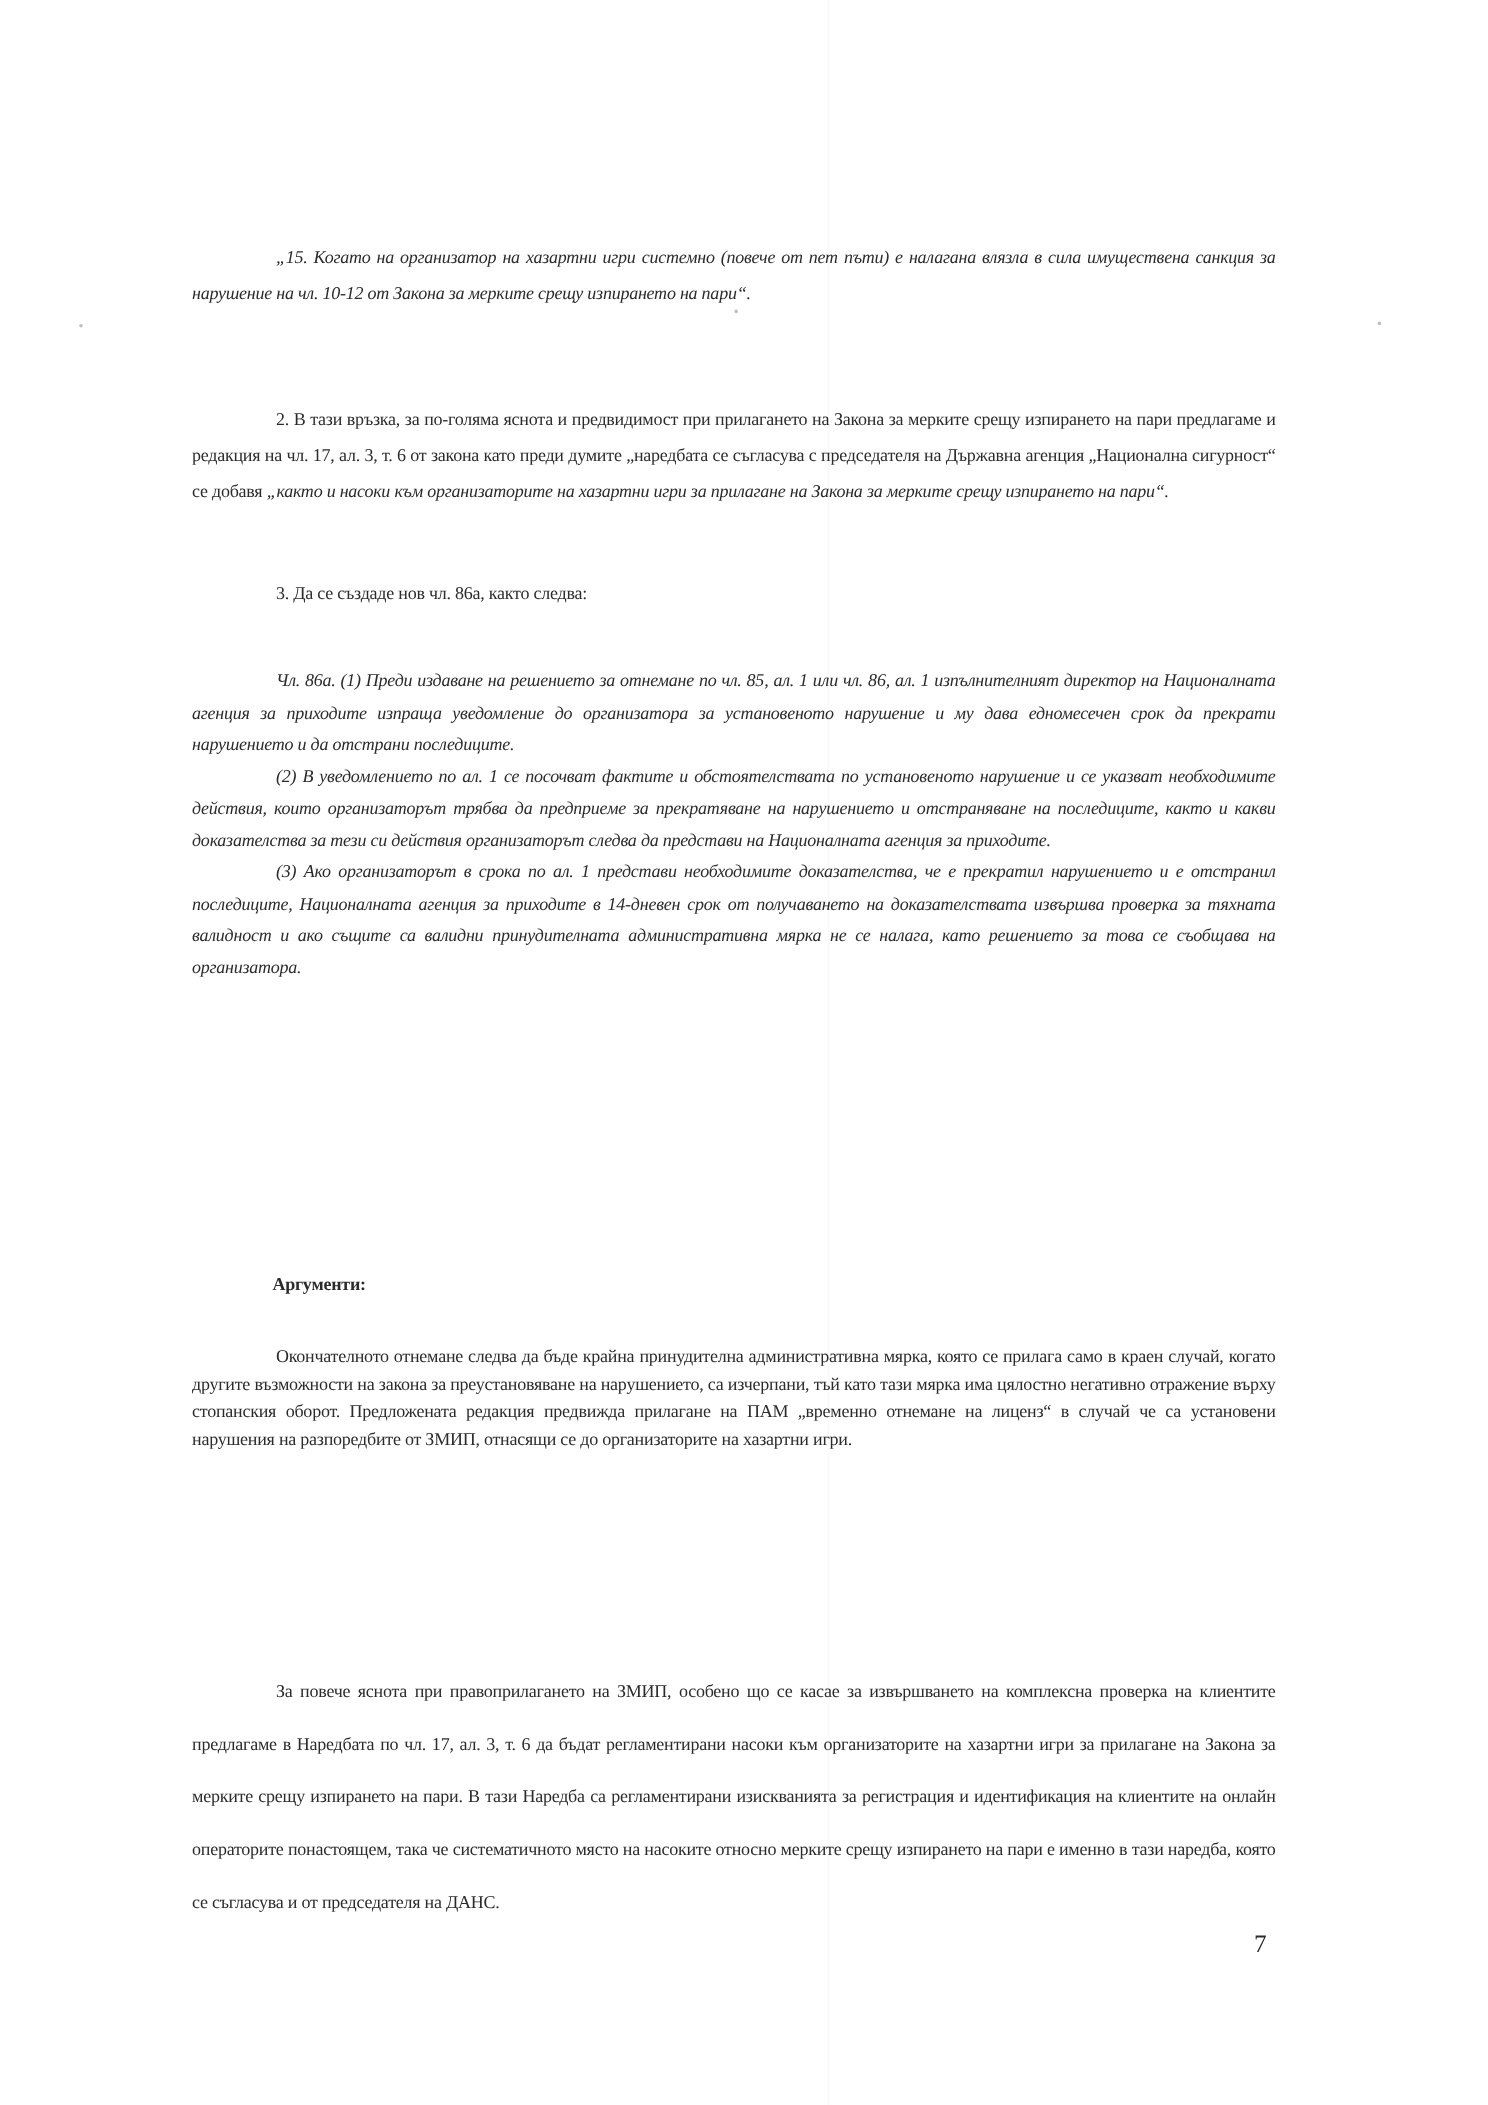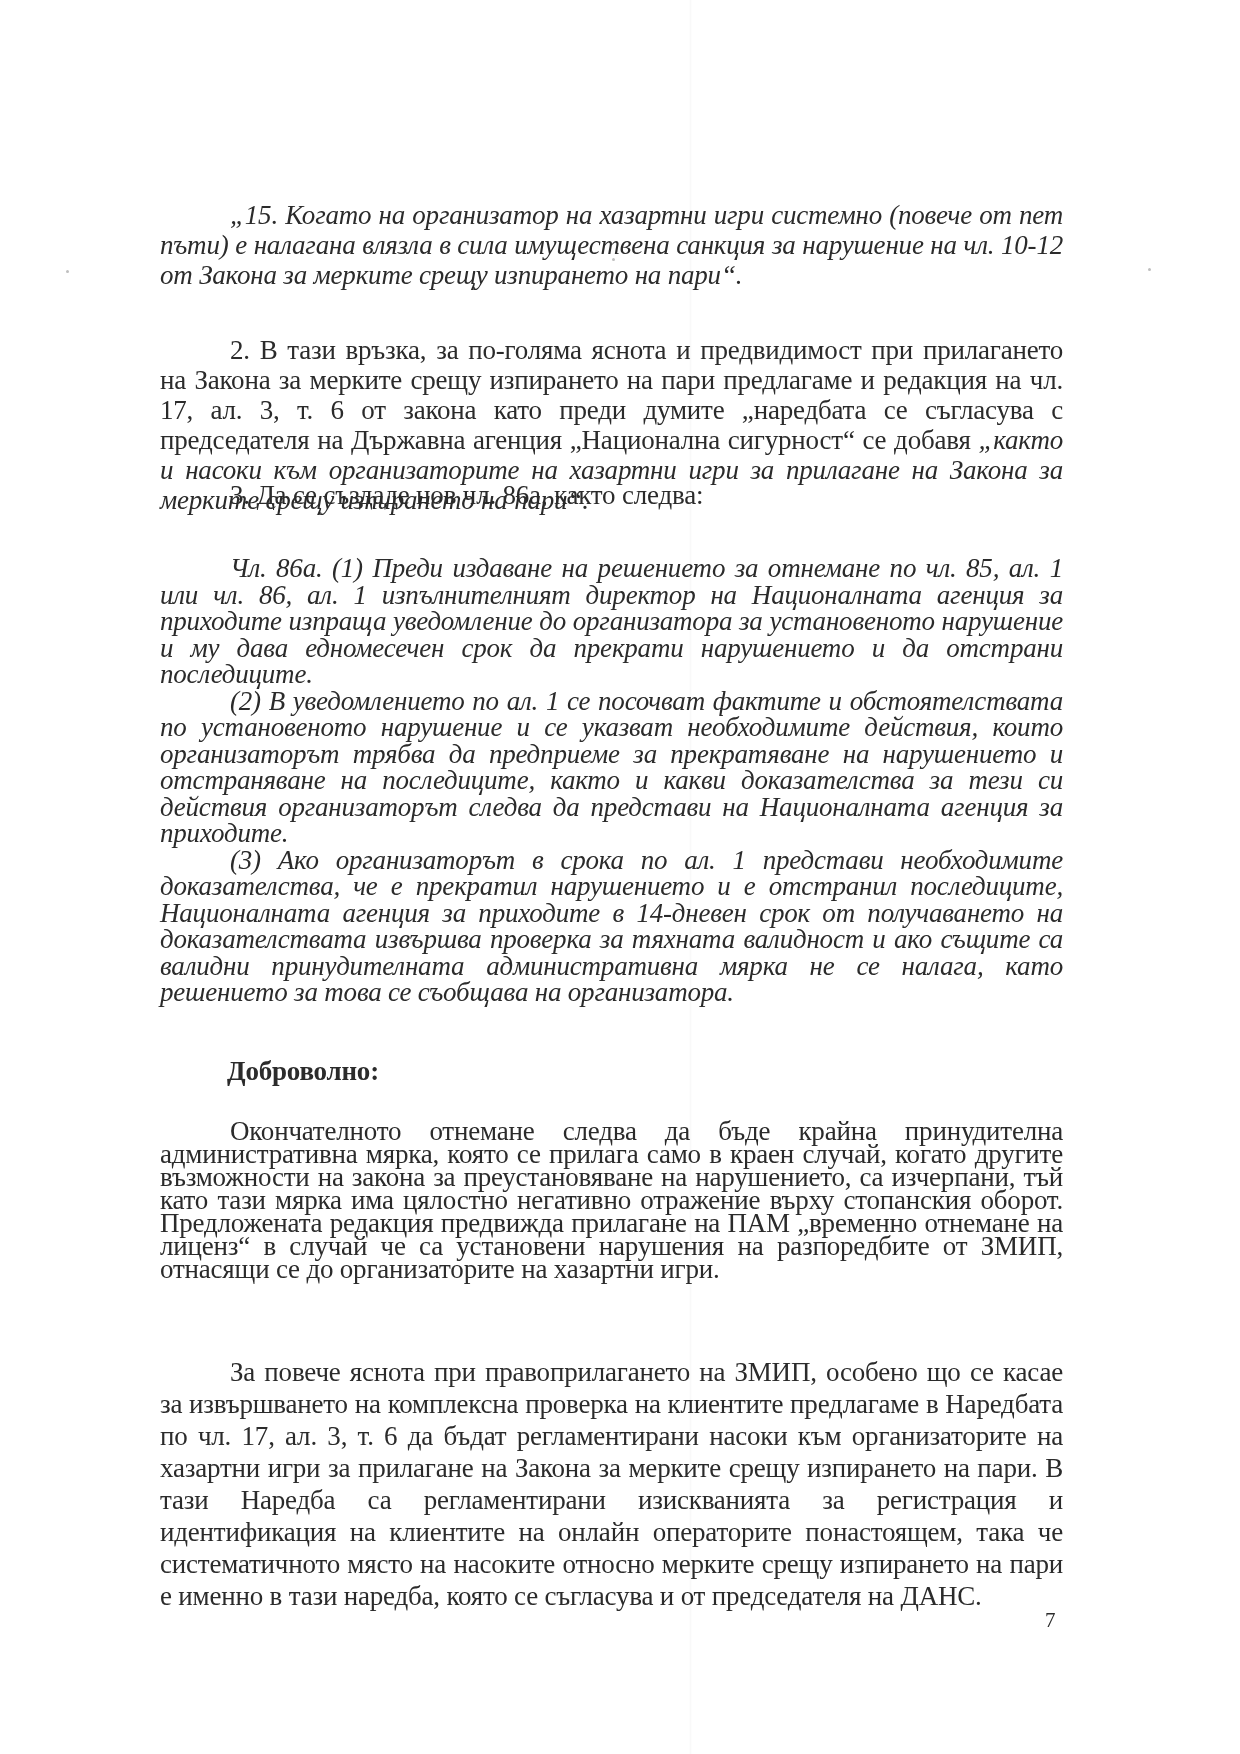--- a/index.html
+++ b/index.html
@@ -34,21 +34,21 @@
     .content {
       position: absolute;
       left: 160px;
       top: 0;
       width: 903px;
     }
     .blk {
       position: absolute;
       left: 0;
       width: 903px;
-      font-size: 27px;
+      font-size: 15px;
       line-height: 30px;
       text-align: justify;
       letter-spacing: -0.2px;
     }
     .it {
       font-style: italic;
     }
     .indent {
       text-indent: 70px;
     }
@@ -62,21 +62,21 @@
     }
     .art .title {
       text-indent: 66px;
     }
     .args-head {
       top: 1056px;
       font-weight: bold;
       text-indent: 67px;
     }
     .pa { top: 1120px; line-height: 23px; }
-    .pb { top: 1356px; line-height: 32px; }
+    .pb { top: 1388px; line-height: 44px; }
     .page-num {
       position: absolute;
       left: 1045px;
       top: 1608px;
       font-size: 21px;
       color: #2b2b2b;
     }
     .dot {
       position: absolute;
       width: 3px;
@@ -103,21 +103,21 @@
     </div>
 
     <div class="blk indent p3">3. Да се създаде нов чл. 86а, както следва:</div>
 
     <div class="blk it art">
       <p class="indent">Чл. 86а. (1) Преди издаване на решението за отнемане по чл. 85, ал. 1 или чл. 86, ал. 1 изпълнителният директор на Националната агенция за приходите изпраща уведомление до организатора за установеното нарушение и му дава едномесечен срок да прекрати нарушението и да отстрани последиците.</p>
       <p class="indent">(2) В уведомлението по ал. 1 се посочват фактите и обстоятелствата по установеното нарушение и се указват необходимите действия, които организаторът трябва да предприеме за прекратяване на нарушението и отстраняване на последиците, както и какви доказателства за тези си действия организаторът следва да представи на Националната агенция за приходите.</p>
       <p class="indent">(3) Ако организаторът в срока по ал. 1 представи необходимите доказателства, че е прекратил нарушението и е отстранил последиците, Националната агенция за приходите в 14-дневен срок от получаването на доказателствата извършва проверка за тяхната валидност и ако същите са валидни принудителната административна мярка не се налага, като решението за това се съобщава на организатора.</p>
     </div>
 
-    <div class="blk args-head">Доброволно:</div>
+    <div class="blk args-head">Аргументи:</div>
 
     <div class="blk indent pa">Окончателното отнемане следва да бъде крайна принудителна административна мярка, която се прилага само в краен случай, когато другите възможности на закона за преустановяване на нарушението, са изчерпани, тъй като тази мярка има цялостно негативно отражение върху стопанския оборот. Предложената редакция предвижда прилагане на ПАМ „временно отнемане на лиценз“ в случай че са установени нарушения на разпоредбите от ЗМИП, отнасящи се до организаторите на хазартни игри.</div>
 
     <div class="blk indent pb">За повече яснота при правоприлагането на ЗМИП, особено що се касае за извършването на комплексна проверка на клиентите предлагаме в Наредбата по чл. 17, ал. 3, т. 6 да бъдат регламентирани насоки към организаторите на хазартни игри за прилагане на Закона за мерките срещу изпирането на пари. В тази Наредба са регламентирани изискванията за регистрация и идентификация на клиентите на онлайн операторите понастоящем, така че систематичното място на насоките относно мерките срещу изпирането на пари е именно в тази наредба, която се съгласува и от председателя на ДАНС.</div>
   </div>
 
   <div class="page-num">7</div>
 </div>
 
 </body></html>

